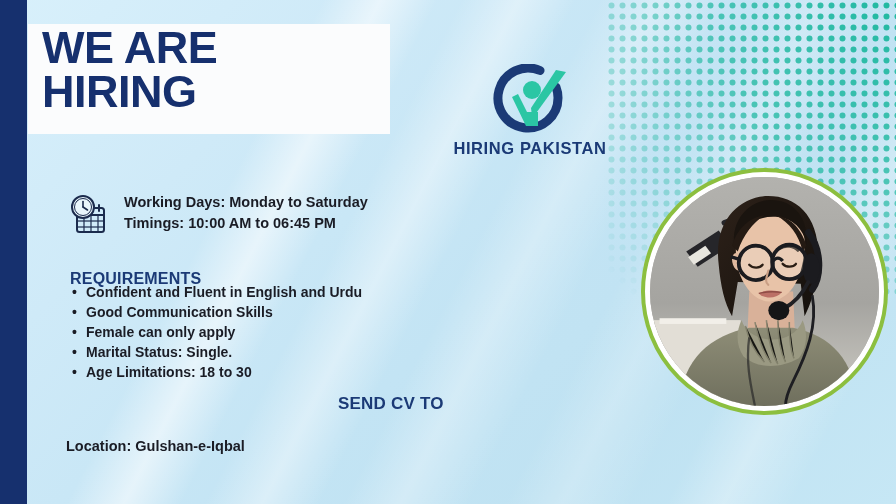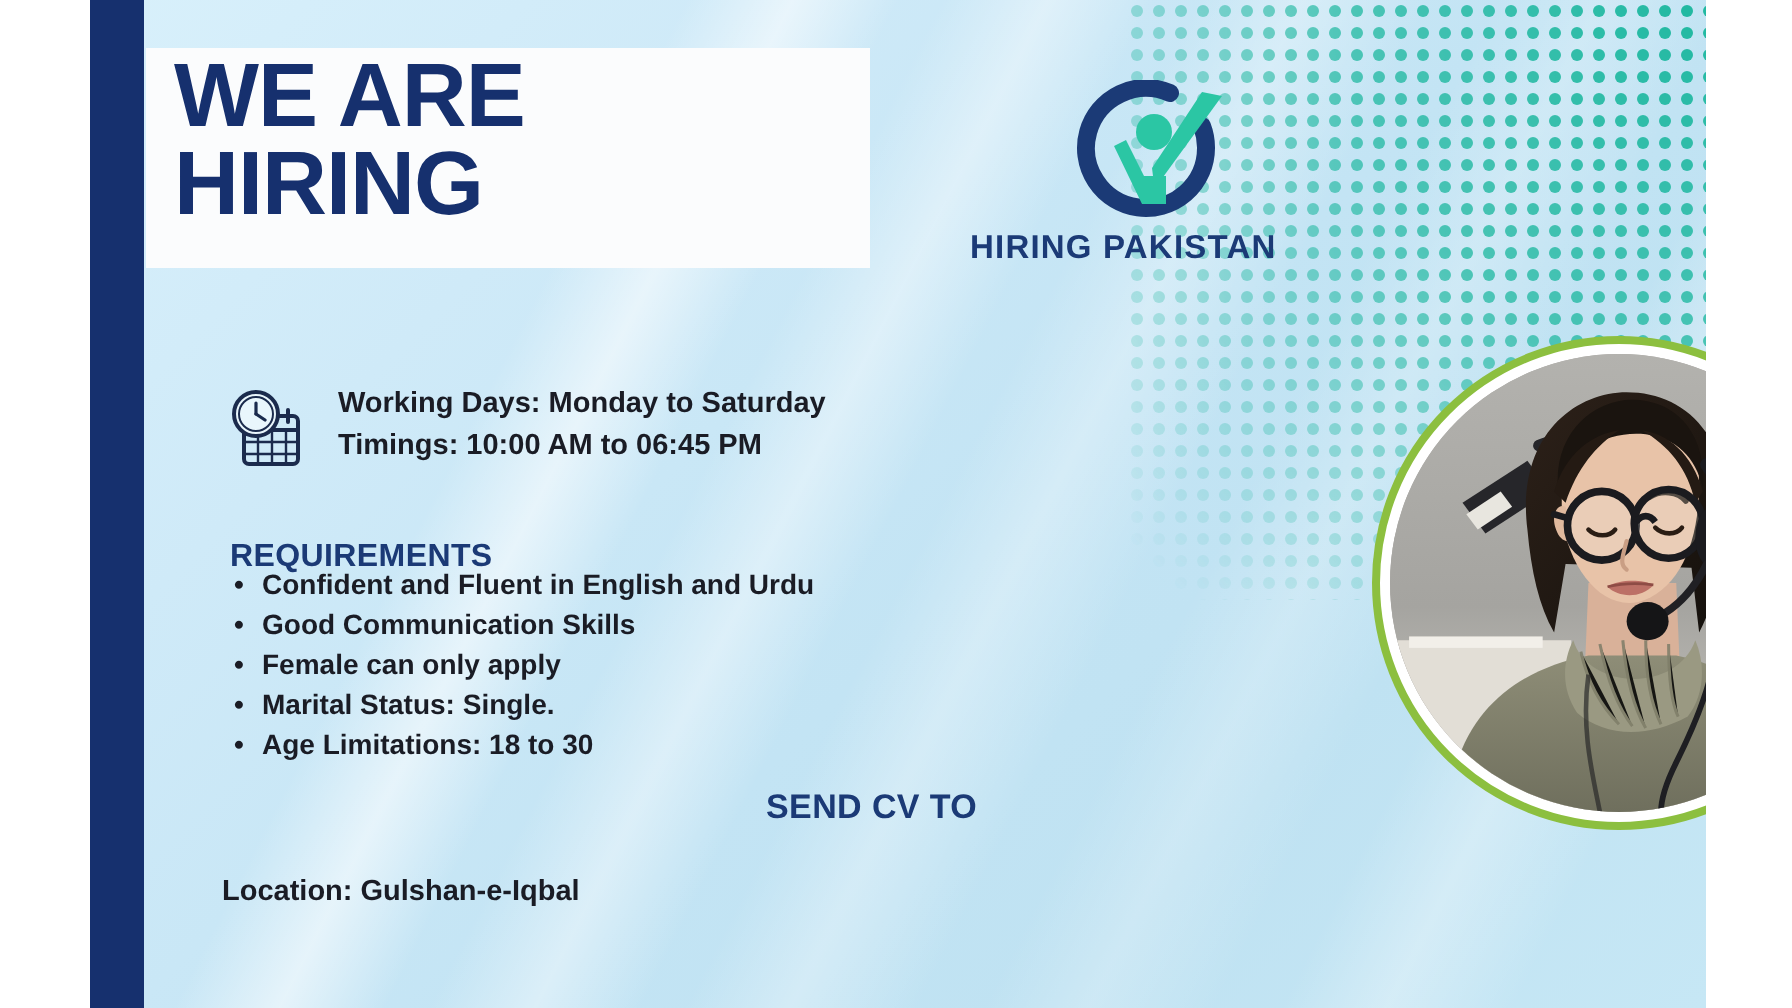--- a/index.html
+++ b/index.html
@@ -2,26 +2,25 @@
 <html><head>
 <meta charset="utf-8">
 <style>
   html, body {
     margin: 0;
     padding: 0;
     background: #ffffff;
   }
   #poster {
     position: relative;
-    width: 808px;
+    width: 896px;
     height: 504px;
     overflow: hidden;
     font-family: "Liberation Sans", sans-serif;
     background: linear-gradient(135deg, #d8f0fb 0%, #cfeaf8 25%, #c3e4f4 55%, #bfe2f2 75%, #c6e7f5 100%);
-    margin-left: 45px;
   }
 
   
   .streaks {
     position: absolute;
     inset: 0;
     pointer-events: none;
     background:
       linear-gradient(117deg, rgba(255,255,255,0) 28%, rgba(255,255,255,0.55) 33%, rgba(255,255,255,0) 38%),
       linear-gradient(117deg, rgba(255,255,255,0) 40%, rgba(255,255,255,0.40) 45%, rgba(255,255,255,0) 50%),
@@ -67,22 +66,23 @@
     font-weight: bold;
     line-height: 0.98;
     letter-spacing: -0.5px;
   }
   .headline-text .l2 { display: block; }
 
   
   .logo-wrap {
     position: absolute;
     left: 440px;
-    top: 40px;
+    top: 64px;
     width: 180px;
+    text-align: center;
   }
   .logo-mark { display: block; margin: 0 auto; }
   .logo-name {
     margin-top: 5px;
     color: #1b3a76;
     font-size: 16.5px;
     font-weight: bold;
     letter-spacing: 0.6px;
   }
 

